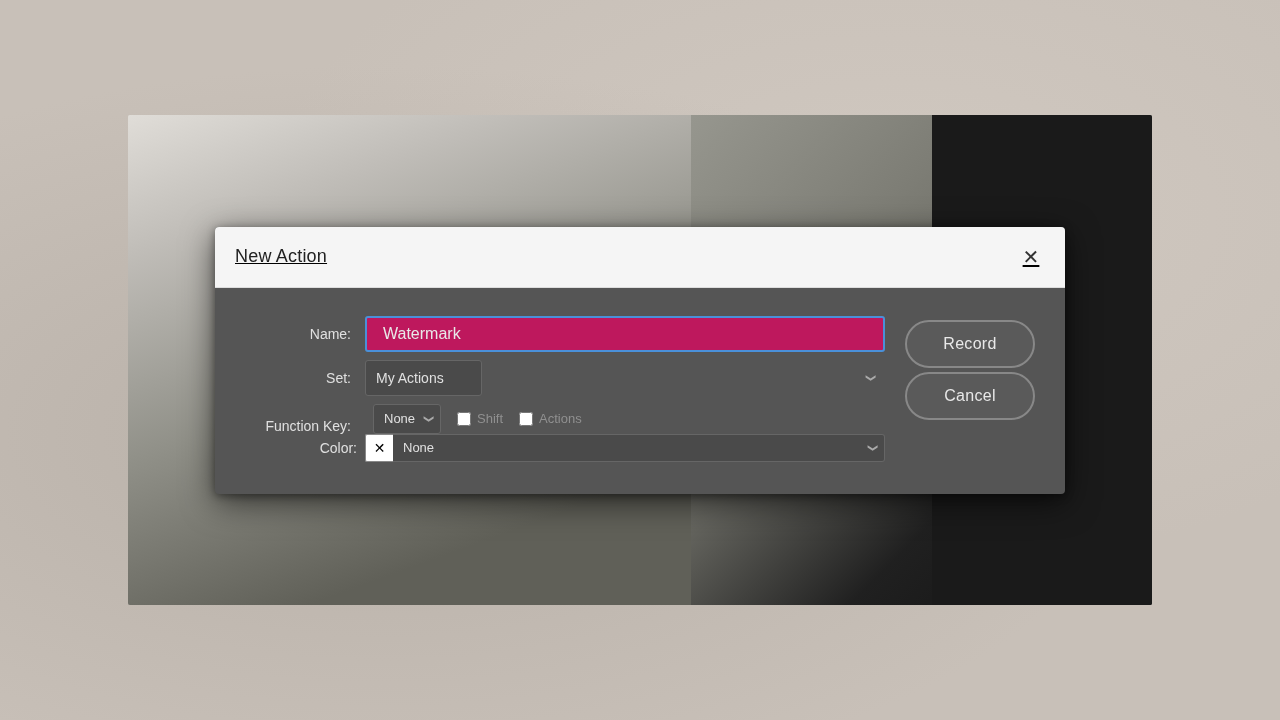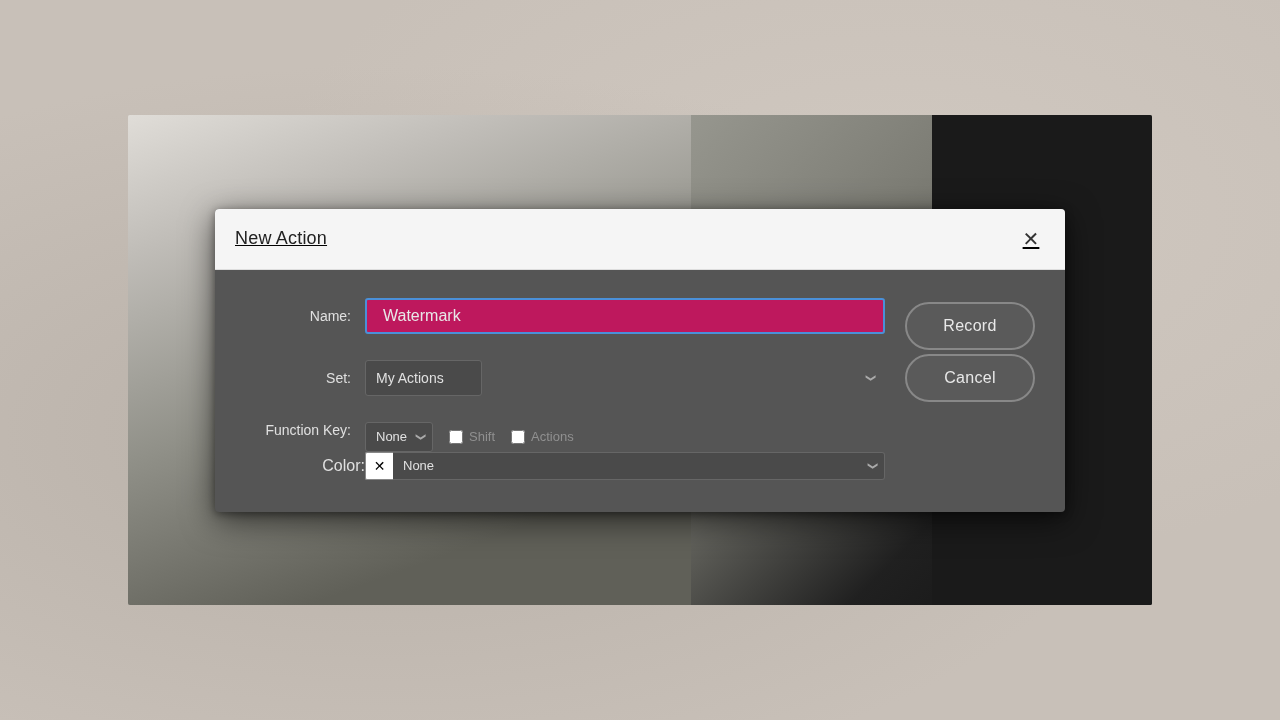--- a/index.html
+++ b/index.html
@@ -127,21 +127,21 @@
     .dialog-actions {
       display: flex;
       flex-direction: column;
       gap: 4px;
       padding-top: 4px;
     }
 
     .field-row {
       display: flex;
       align-items: center;
-      margin-bottom: 26px;
+      margin-bottom: 8px;
     }
 
     .field-label {
       color: #e0e0e0;
       font-size: 14px;
       text-align: right;
       min-width: 120px;
       padding-right: 14px;
       font-weight: 400;
     }
@@ -184,21 +184,22 @@
       right: 10px;
       top: 50%;
       transform: translateY(-50%) rotate(90deg);
       color: #aaa;
       font-size: 10px;
       pointer-events: none;
     }
 
     .function-key-row {
       display: flex;
-      align-items: flex-start;
+      align-items: flex-end;
+      gap: 8px;
     }
 
     .function-key-label {
       color: #e0e0e0;
       font-size: 14px;
       text-align: right;
       min-width: 120px;
       padding-right: 14px;
     }
 
@@ -252,24 +253,24 @@
       cursor: pointer;
     }
 
     .color-row {
       display: flex;
       align-items: center;
     }
 
     .color-label {
       color: #e0e0e0;
-      font-size: 16px;
+      font-size: 14px;
       text-align: right;
       min-width: 120px;
-      padding-right: 0;
+      padding-right: 8px;
     }
 
     .color-select-wrapper {
       flex: 1;
       position: relative;
       display: flex;
       align-items: center;
     }
 
     .color-x-box {

